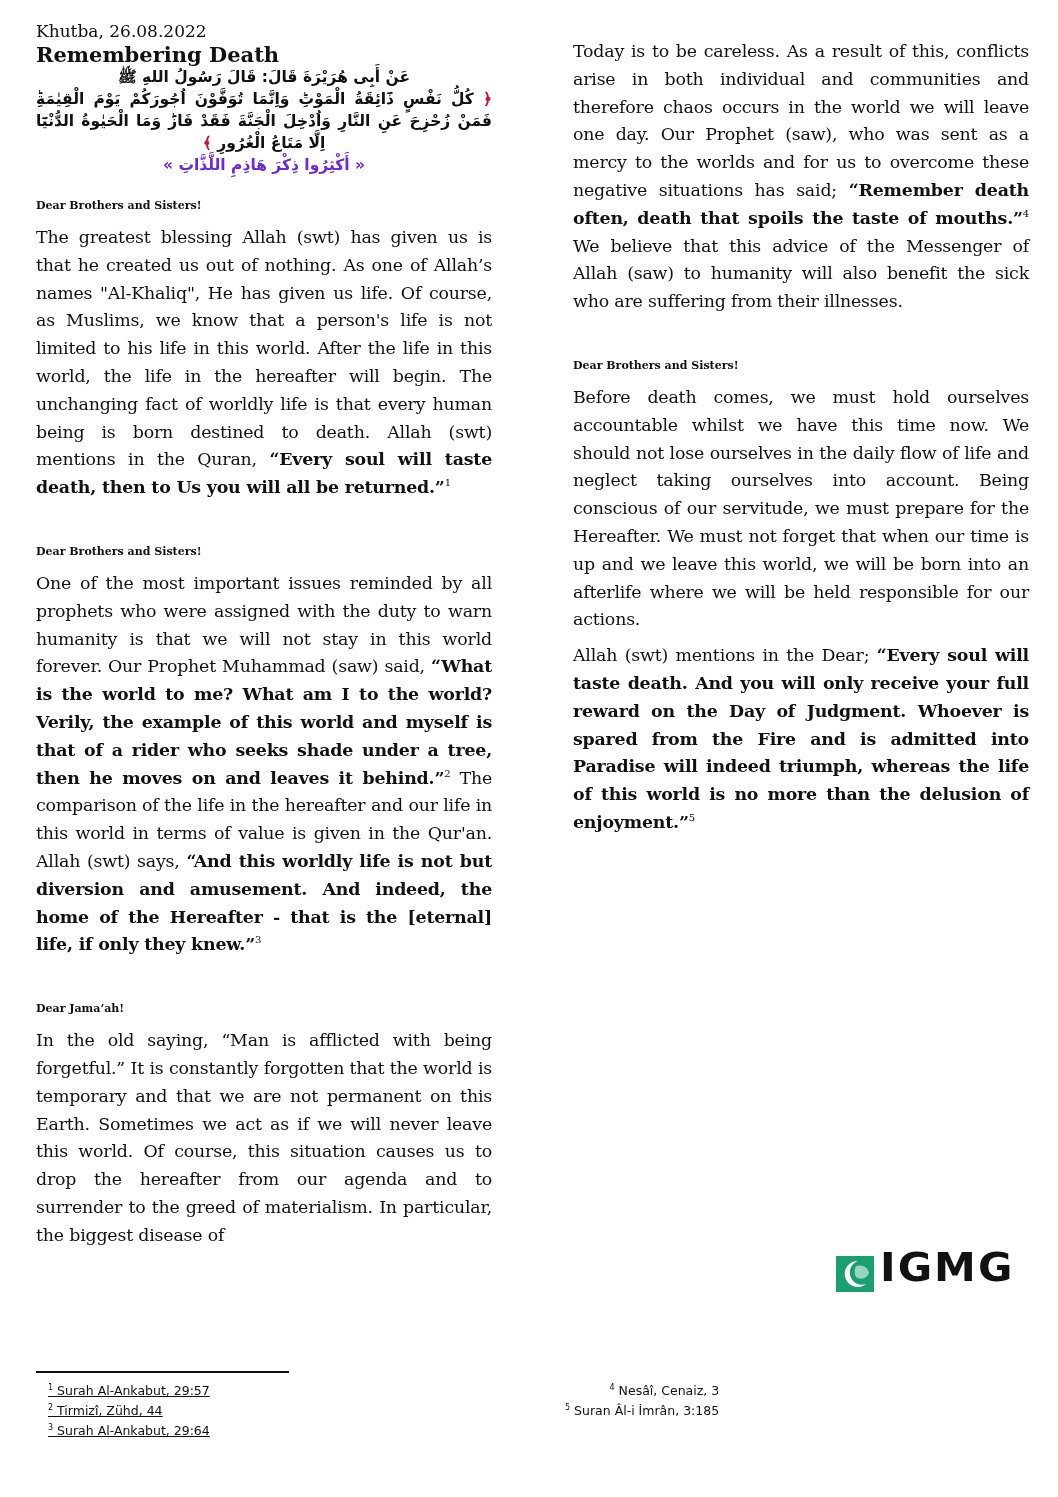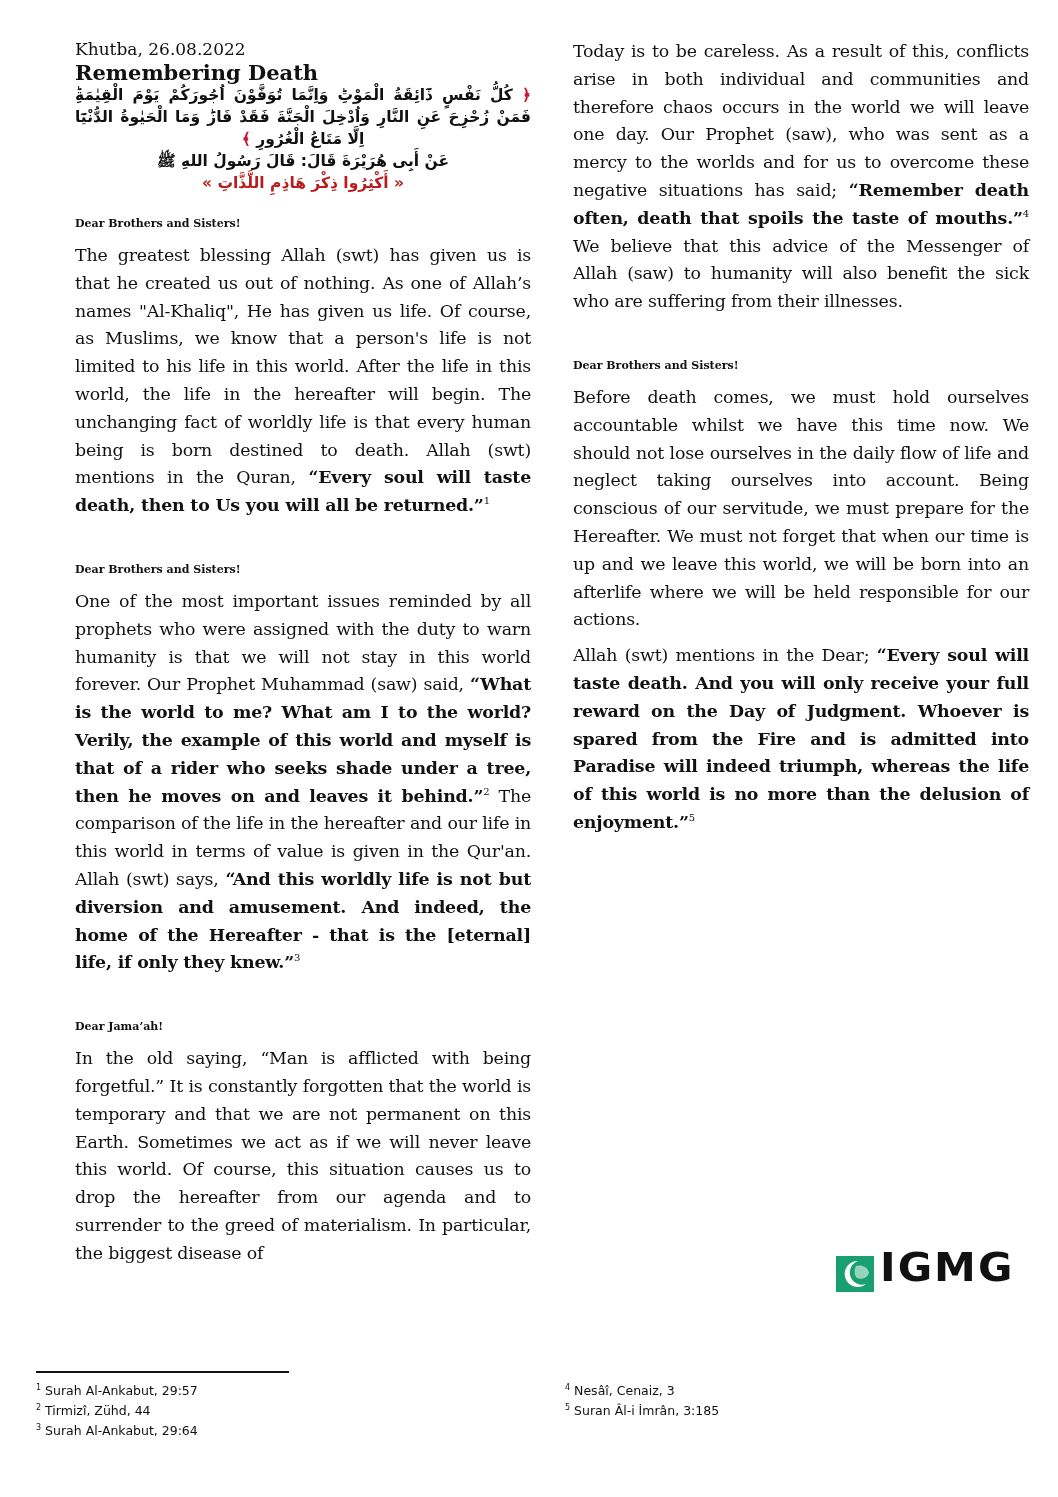--- a/index.html
+++ b/index.html
@@ -1,52 +1,52 @@
 <!DOCTYPE html>
 <html><head>
 <meta charset="utf-8">
 <style>
   html, body { margin: 0; padding: 0; background: #ffffff; }
   body { width: 1058px; height: 1497px; position: relative; overflow: hidden; color: #111; }
   .col { position: absolute; width: 456px; font-family: "DejaVu Serif", "Liberation Serif", serif; }
-  .col-left { left: 36px; top: 38px; margin-left: 39px; }
+  .col-left { left: 36px; top: 20px; }
   .col-right { left: 565px; top: 38px; margin-left: 8px; }
   .meta-date { font-size: 17px; line-height: 23px; }
   .doc-title { font-size: 21px; line-height: 23px; font-weight: bold; }
   .arabic { direction: rtl; text-align: justify; text-align-last: center; font-family: "DejaVu Sans", sans-serif; font-weight: bold; font-size: 15.5px; line-height: 22px; }
   .arabic .br { color: #c8102e; }
   .arabic-center { text-align: center; }
   h2.heading { font-size: 11px; line-height: 24px; font-weight: bold; margin: 0; }
   p.body { margin: 0; font-size: 17.4px; line-height: 27.8px; text-align: justify; letter-spacing: -0.2px; }
   p.body b { font-weight: bold; }
   sup { font-size: 10px; line-height: 0; }
   .gap-s { height: 6px; }
   .gap-l { height: 38px; }
   .footnotes { position: absolute; font-family: "DejaVu Sans", sans-serif; font-size: 12.5px; line-height: 20px; }
-  .fn-left { left: 36px; top: 1381px; }
-  .fn-right { left: 565px; top: 1381px; }
+  .fn-left { left: 48px; top: 1381px; text-decoration: underline; }
+  .fn-right { left: 565px; top: 1381px; text-align: right; }
   .fn-rule { position: absolute; left: 36px; top: 1371px; width: 253px; height: 1.5px; background: #111; }
   .fn-item sup { font-size: 8px; }
   .logo { position: absolute; left: 836px; top: 1243px; display: flex; align-items: flex-end; }
   .logo-mark { width: 38px; height: 36px; background: #1aa070; position: relative; }
   .logo-text { font-family: "DejaVu Sans", sans-serif; font-weight: bold; font-size: 42px; letter-spacing: 2px; margin-left: 6px; color: #111; transform: scaleY(0.95); }
 </style>
 </head>
 <body>
 
 <div class="col col-left">
   <div class="meta-date">Khutba, 26.08.2022</div>
   <div class="doc-title">Remembering Death</div>
+  <div class="arabic arabic-center">عَنْ أَبِى هُرَيْرَةَ قَالَ: قَالَ رَسُولُ اللهِ ﷺ</div>
   <div class="arabic">
     <span class="br">﴿</span>
     <span>كُلُّ نَفْسٍ ذَٓائِقَةُ الْمَوْتِؕ وَاِنَّمَا تُوَفَّوْنَ اُجُورَكُمْ يَوْمَ الْقِيٰمَةِؕ فَمَنْ زُحْزِحَ عَنِ النَّارِ وَاُدْخِلَ الْجَنَّةَ فَقَدْ فَازَؕ وَمَا الْحَيٰوةُ الدُّنْيَٓا اِلَّا مَتَاعُ الْغُرُورِ</span>
     <span class="br">﴾</span>
   </div>
-  <div class="arabic arabic-center">عَنْ أَبِى هُرَيْرَةَ قَالَ: قَالَ رَسُولُ اللهِ ﷺ</div>
-  <div class="arabic arabic-center br" style="color:#c8102e"><span style="color:#b91c1c">« أَكْثِرُوا ذِكْرَ هَاذِمِ اللَّذَّاتِ »</span></div>
+  <div class="arabic arabic-center br" style="color:#c8102e"><span style="color:#6d28d9">« أَكْثِرُوا ذِكْرَ هَاذِمِ اللَّذَّاتِ »</span></div>
 
   <div style="height:18px"></div>
   <h2 class="heading">Dear Brothers and Sisters!</h2>
   <div class="gap-s"></div>
   <p class="body"><span>The greatest blessing Allah (swt) has given us is that he created us out of nothing. As one of Allah’s names "Al-Khaliq", He has given us life. Of course, as Muslims, we know that a person's life is not limited to his life in this world. After the life in this world, the life in the hereafter will begin. The unchanging fact of worldly life is that every human being is born destined to death. Allah (swt) mentions in the Quran, </span><b>“Every soul will taste death, then to Us you will all be returned.”</b><sup>1</sup></p>
 
   <div class="gap-l"></div>
   <h2 class="heading">Dear Brothers and Sisters!</h2>
   <div class="gap-s"></div>
   <p class="body"><span>One of the most important issues reminded by all prophets who were assigned with the duty to warn humanity is that we will not stay in this world forever. Our Prophet Muhammad (saw) said, </span><b>“What is the world to me? What am I to the world? Verily, the example of this world and myself is that of a rider who seeks shade under a tree, then he moves on and leaves it behind.”</b><sup>2</sup><span> The comparison of the life in the hereafter and our life in this world in terms of value is given in the Qur'an. Allah (swt) says, </span><b>“And this worldly life is not but diversion and amusement. And indeed, the home of the Hereafter - that is the [eternal] life, if only they knew.”</b><sup>3</sup></p>

